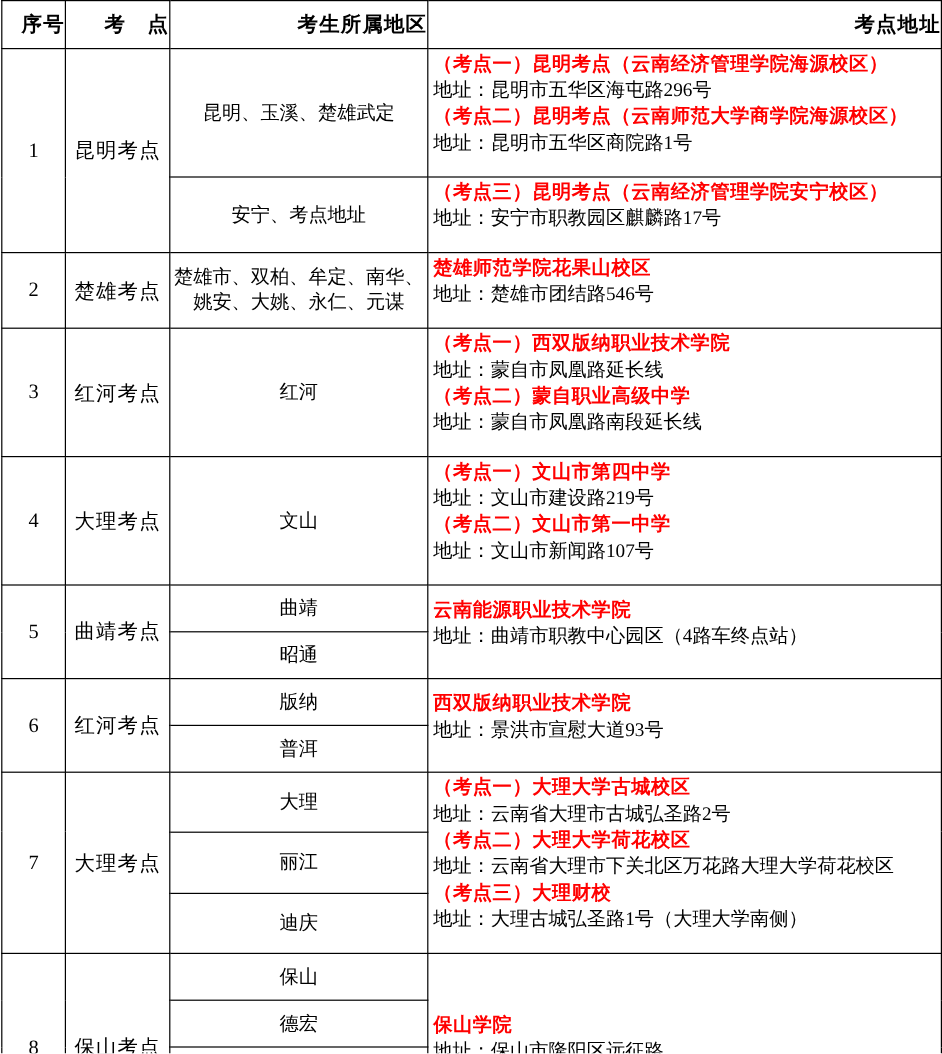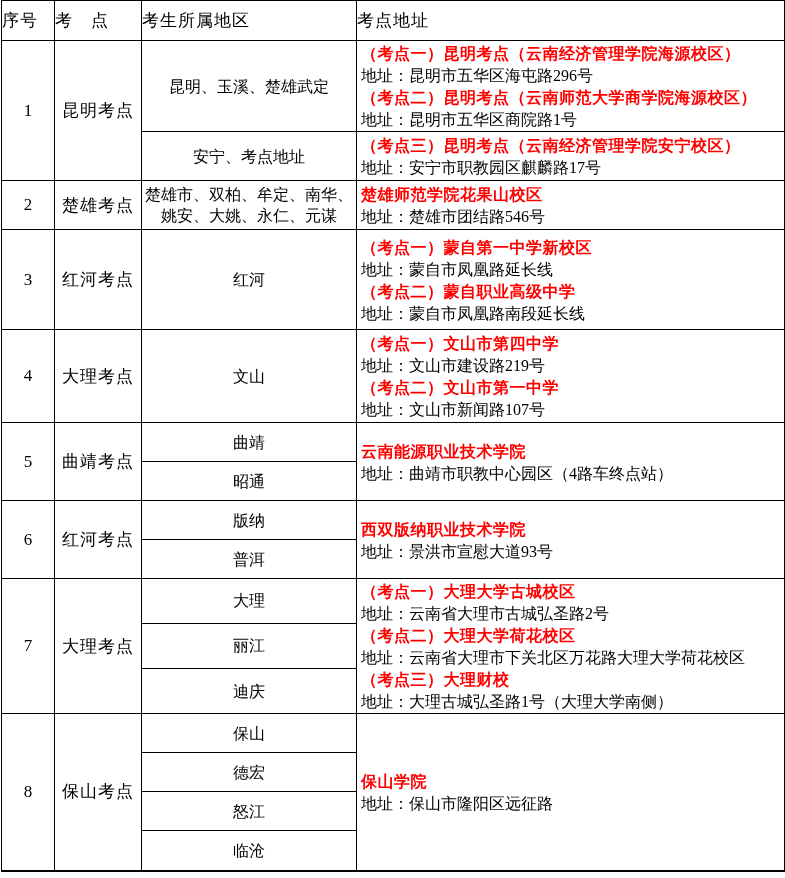--- a/index.html
+++ b/index.html
@@ -13,34 +13,34 @@
     width: 783px; margin: 0 0 0 1px;
   }
   .exam-table td, .exam-table th {
     border: 1px solid #000000;
     padding: 0;
     vertical-align: middle;
     overflow: hidden;
   }
   .exam-table { border-bottom: 2px solid #000; }
   th.hdr {
-    font-size: 17px; font-weight: normal; text-align: left;
+    font-size: 17px; font-weight: bold; text-align: right;
     letter-spacing: 1px;
     margin-top: 28px;
   }
   td.no-cell {
     text-align: center; font-size: 17px; font-family: "Liberation Serif", serif;
   }
   td.site-cell {
     text-align: center; font-size: 17px; font-weight: normal; letter-spacing: 1px;
   }
   td.region-cell {
     text-align: center; font-size: 16px; line-height: 21px; padding: 0 2px;
   }
-  td.addr-cell { padding: 2px 4px 0 4px; }
+  td.addr-cell { padding: 2px 4px 16px 4px; }
   .line { font-size: 16px; line-height: 22px; white-space: nowrap; }
   .line.red { color: #FF0000; font-weight: bold; letter-spacing: 0.5px; }
 </style>
 </head>
 <body>
 
 <div class="page">
   <table class="exam-table">
     <colgroup>
       <col style="width:53px">
@@ -84,21 +84,21 @@
         <div class="line red">楚雄师范学院花果山校区</div>
         <div class="line">地址：楚雄市团结路546号</div>
       </td>
     </tr>
 
     <tr style="height:100px">
       <td class="no-cell">3</td>
       <td class="site-cell">红河考点</td>
       <td class="region-cell">红河</td>
       <td class="addr-cell">
-        <div class="line red">（考点一）蒙自第一中学新校区</div>
+        <div class="line red">（考点一）西双版纳职业技术学院</div>
         <div class="line">地址：蒙自市凤凰路延长线</div>
         <div class="line red">（考点二）蒙自职业高级中学</div>
         <div class="line">地址：蒙自市凤凰路南段延长线</div>
       </td>
     </tr>
 
     <tr style="height:93px">
       <td class="no-cell">4</td>
       <td class="site-cell">大理考点</td>
       <td class="region-cell">文山</td>

